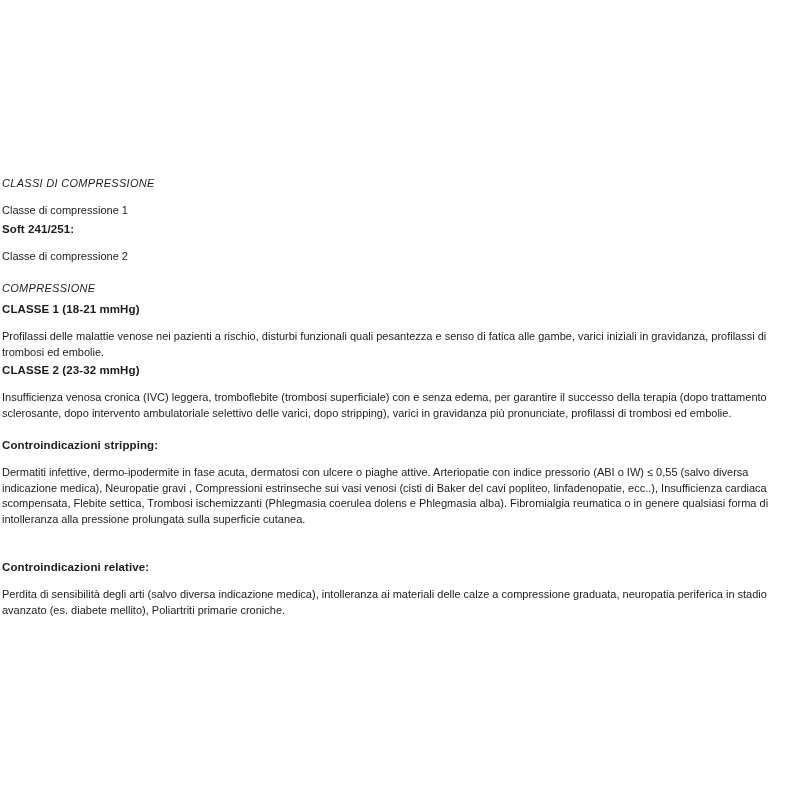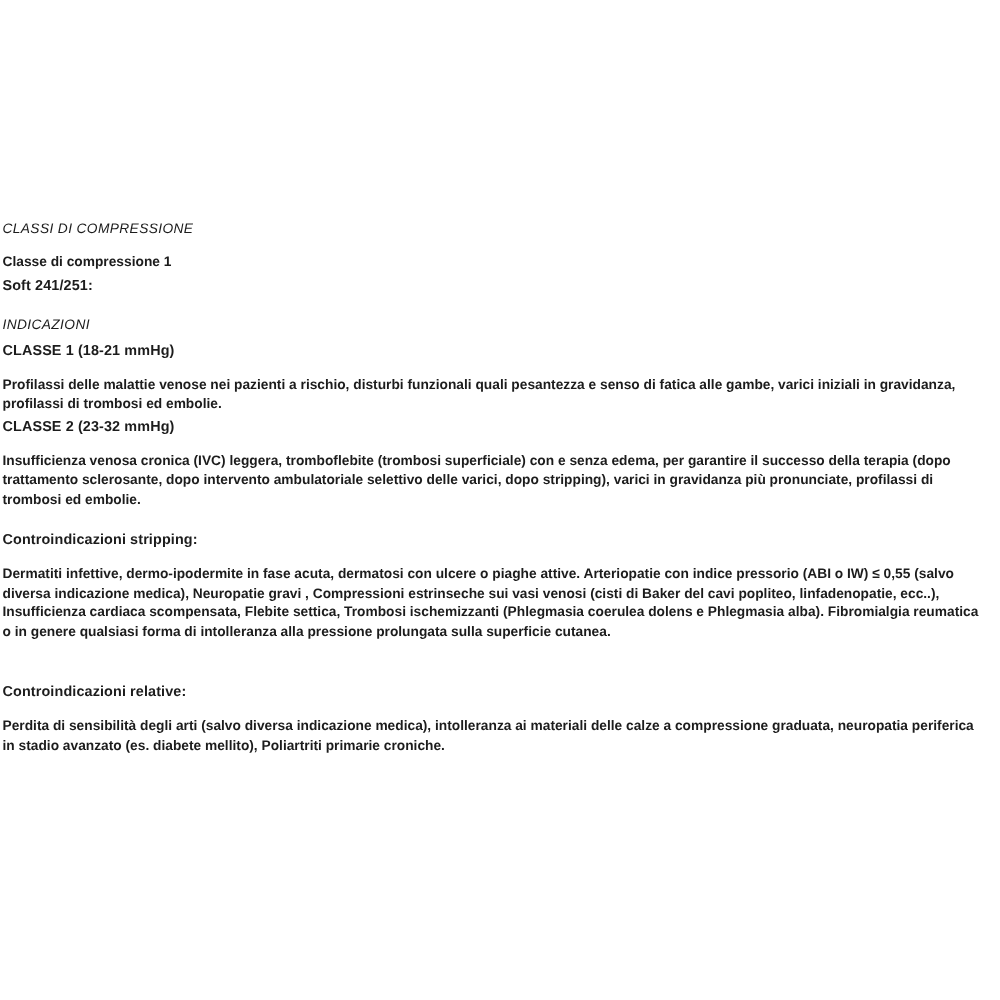--- a/index.html
+++ b/index.html
@@ -32,21 +32,21 @@
     margin-bottom: 8px;
   }
   .item-label {
     font-weight: 700;
     font-size: 11.5px;
     line-height: 13px;
     letter-spacing: 0.1px;
     margin-bottom: 8px;
   }
   .item-text {
-    font-weight: 700;
+    font-weight: 400;
     font-size: 11px;
     line-height: 15.5px;
     margin-bottom: 4px;
     margin-top: 13px;
   }
   .gap-top {
     margin-top: 34px;
   }
 </style>
 </head>
@@ -54,25 +54,26 @@
 
 <div class="content">
 
   <section class="info-section">
     <h3 class="sec-heading">CLASSI DI COMPRESSIONE</h3>
     <div class="item">
       <p class="item-text">Classe di compressione 1</p>
     </div>
     <div class="item">
       <p class="item-label">Soft 241/251:</p>
+      <p class="item-text">Classe di compressione 2</p>
     </div>
   </section>
 
   <section class="info-section">
-    <h3 class="sec-heading">INDICAZIONI</h3>
+    <h3 class="sec-heading">COMPRESSIONE</h3>
     <div class="item">
       <p class="item-label">CLASSE 1 (18-21 mmHg)</p>
       <p class="item-text">Profilassi delle malattie venose nei pazienti a rischio, disturbi funzionali quali pesantezza e senso di fatica alle gambe, varici iniziali in gravidanza, profilassi di trombosi ed embolie.</p>
     </div>
     <div class="item">
       <p class="item-label">CLASSE 2 (23-32 mmHg)</p>
       <p class="item-text">Insufficienza venosa cronica (IVC) leggera, tromboflebite (trombosi superficiale) con e senza edema, per garantire il successo della terapia (dopo trattamento sclerosante, dopo intervento ambulatoriale selettivo delle varici, dopo stripping), varici in gravidanza più pronunciate, profilassi di trombosi ed embolie.</p>
     </div>
   </section>
 

